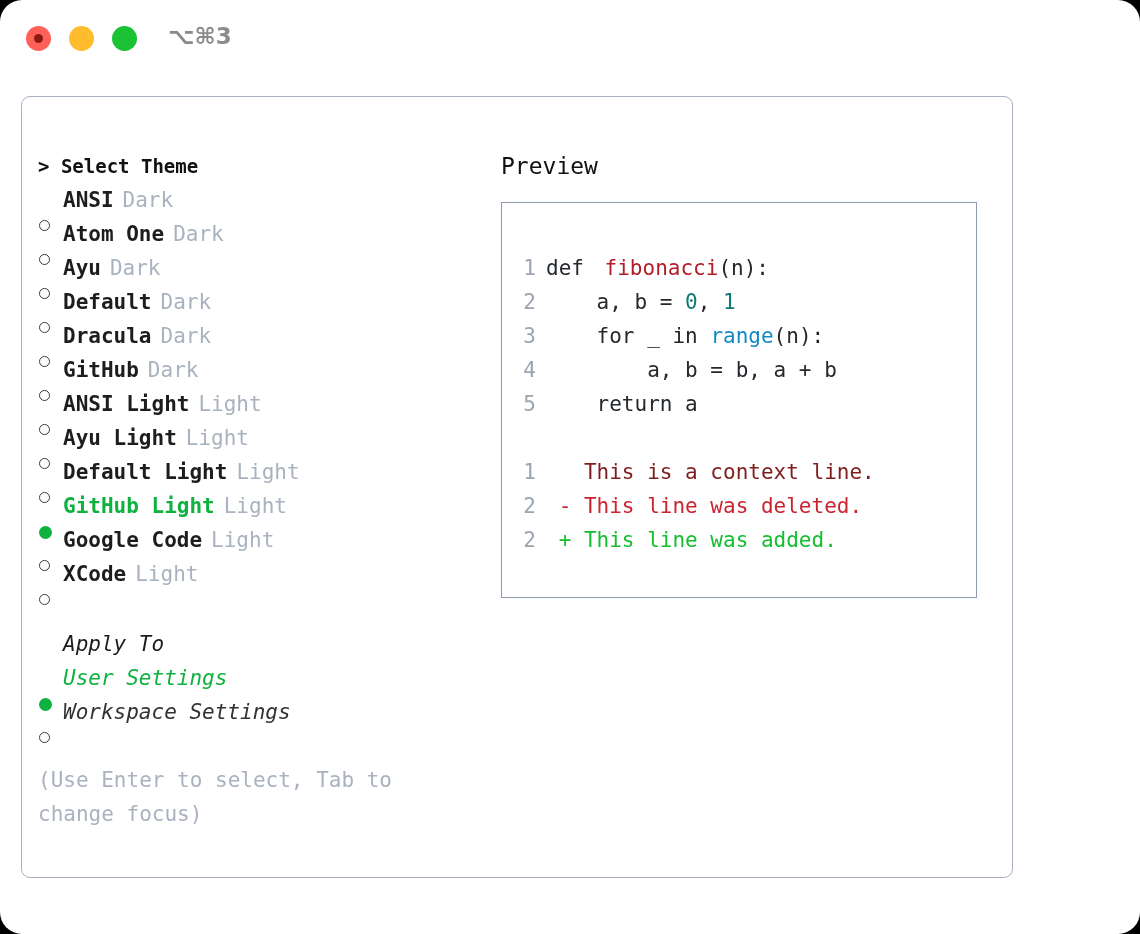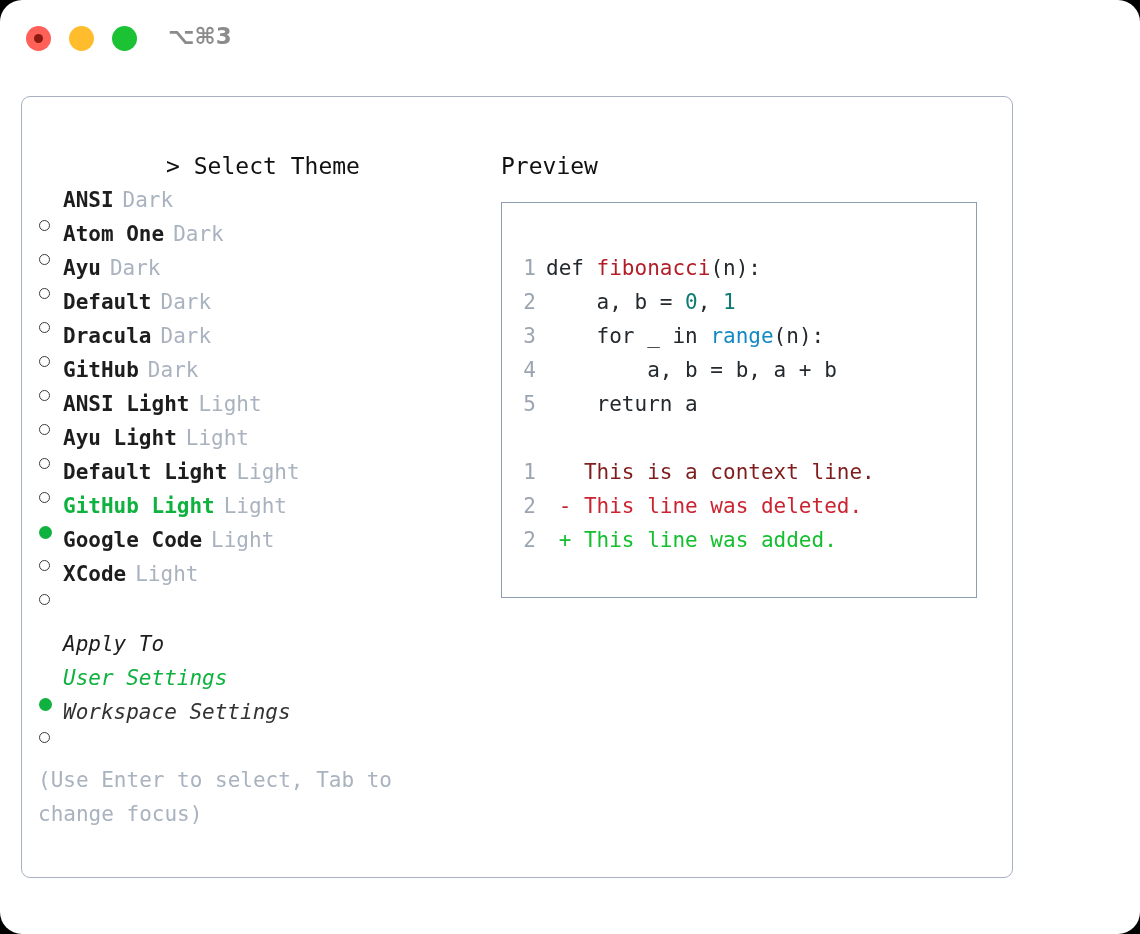--- a/index.html
+++ b/index.html
@@ -93,26 +93,25 @@
 
   
   .left-col {
     position: absolute;
     left: 16px;
     top: 52px;
     width: 450px;
   }
 
   .section-title {
-    font-size: 23px;
-    font-weight: normal;
+    font-size: 19px;
+    font-weight: bold;
     color: #111111;
     line-height: 34px;
     white-space: pre;
-    text-align: center;
   }
 
   .theme-list { margin-top: 0px; }
 
   .row {
     display: flex;
     align-items: baseline;
     line-height: 34px;
     font-size: 21px;
     white-space: pre;
@@ -215,21 +214,21 @@
   .ln {
     width: 44px;
     flex: 0 0 44px;
     text-align: right;
     color: #9aa5b1;
     padding-right: 10px;
     box-sizing: border-box;
   }
   .code { color: #24292e; }
 
-  .tok-fn   { color: #b31d28; }
+  .tok-fn   { color: #b31d28; margin-left: 8px; }
   .tok-num  { color: #0d7a74; }
   .tok-call { color: #1389c4; }
 
   .spacer { height: 34px; }
 
   .diff-ctx { color: #7f1d1d; }
   .diff-del { color: #cb2431; }
   .diff-add { color: #13bf2e; }
 </style>
 </head>

